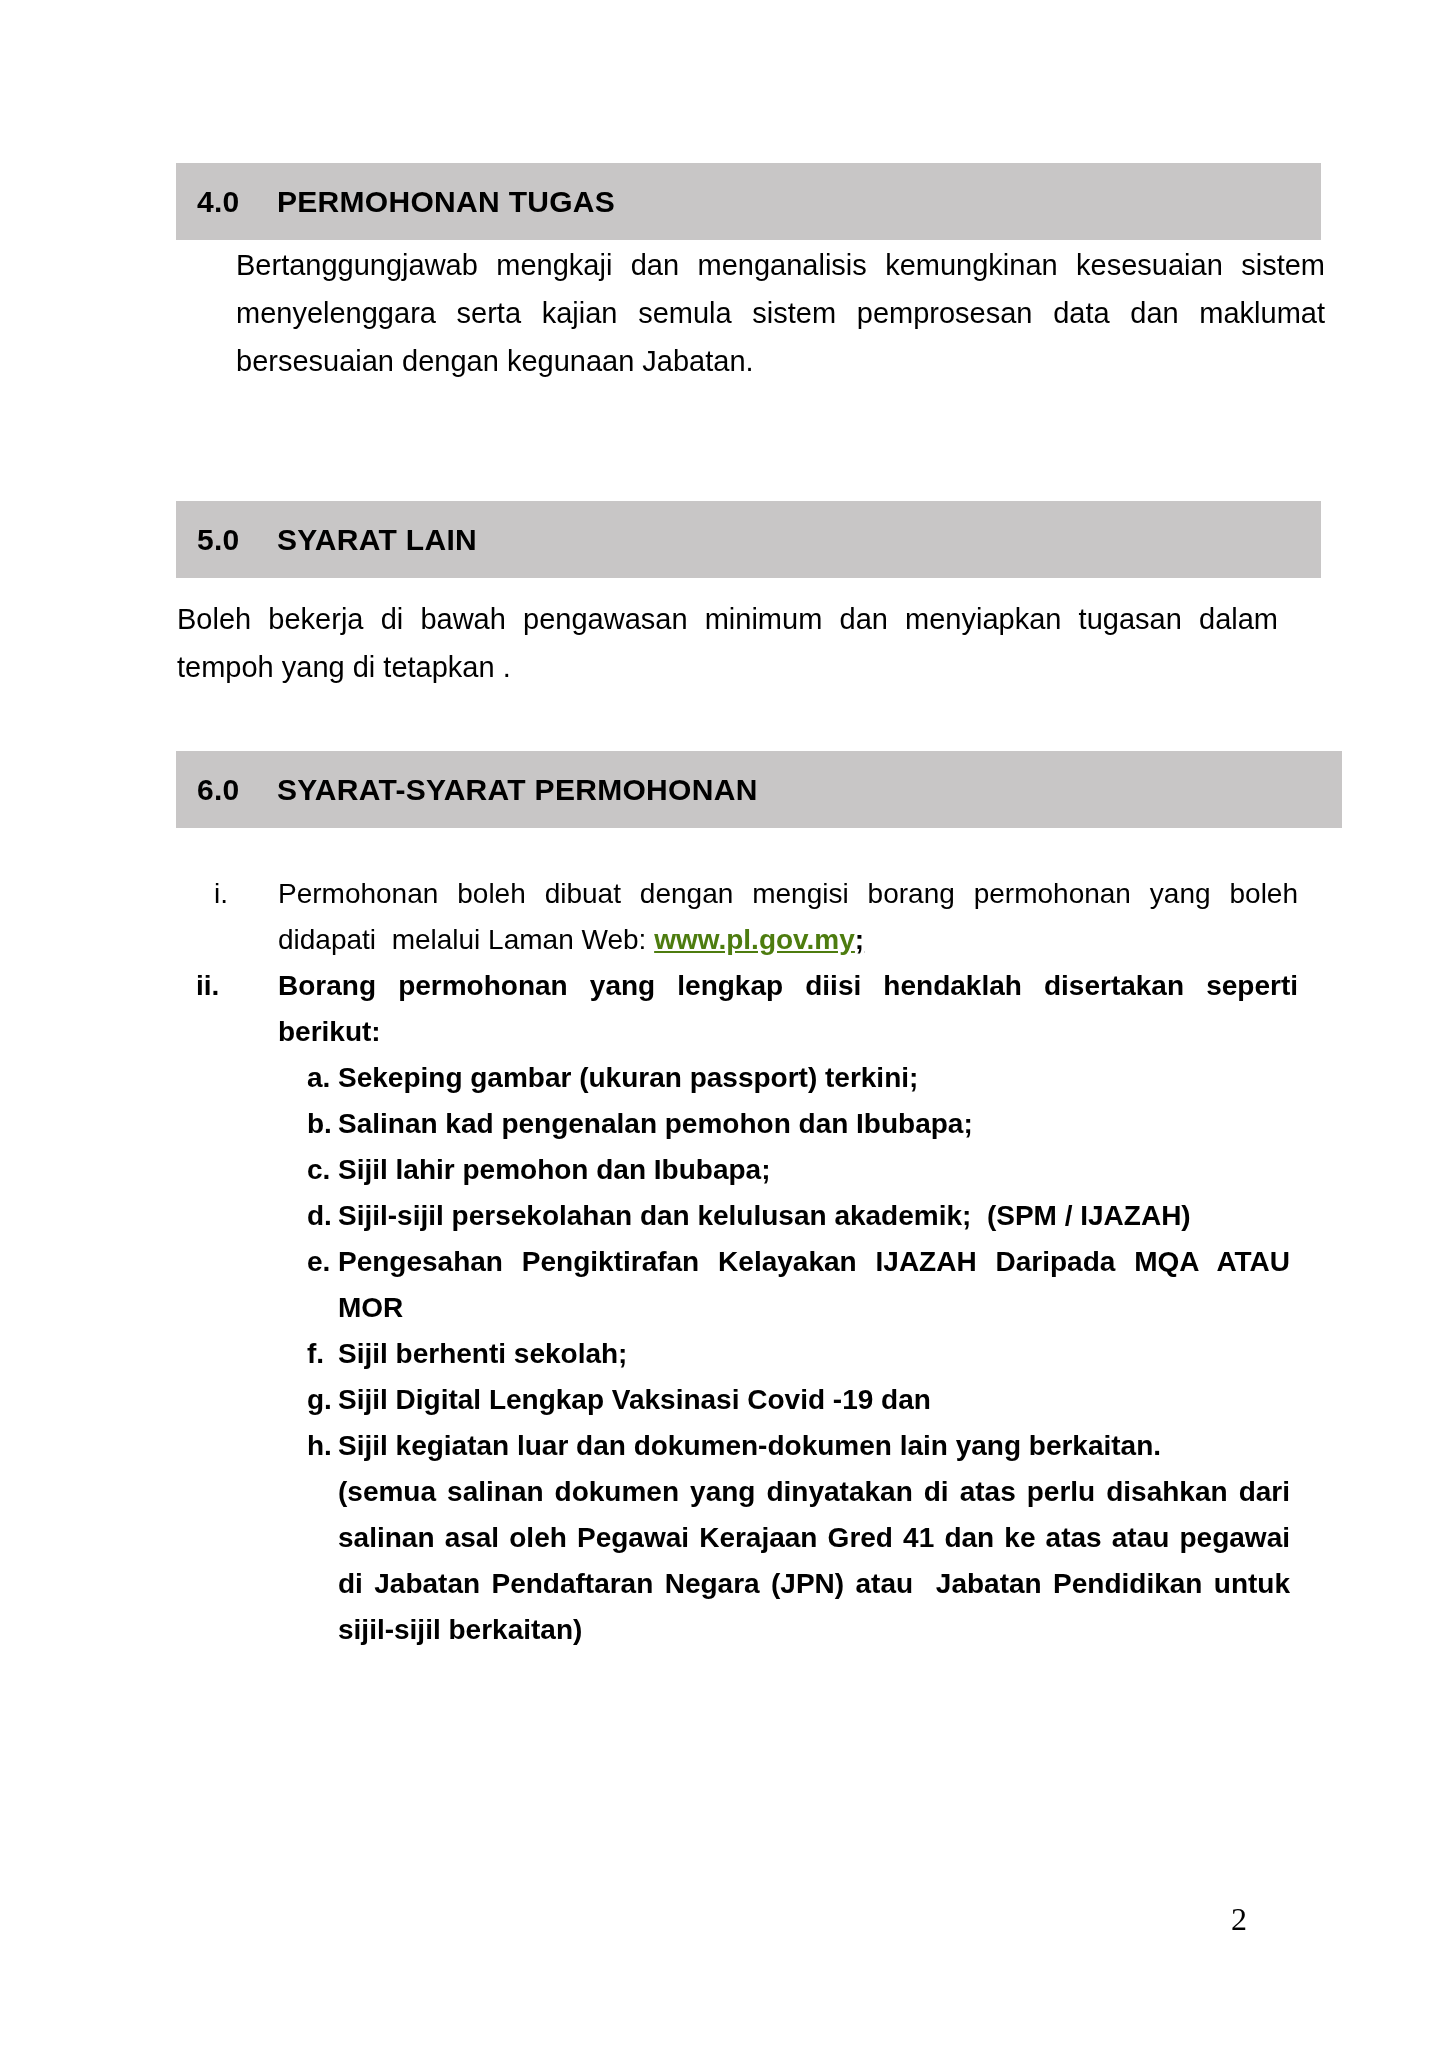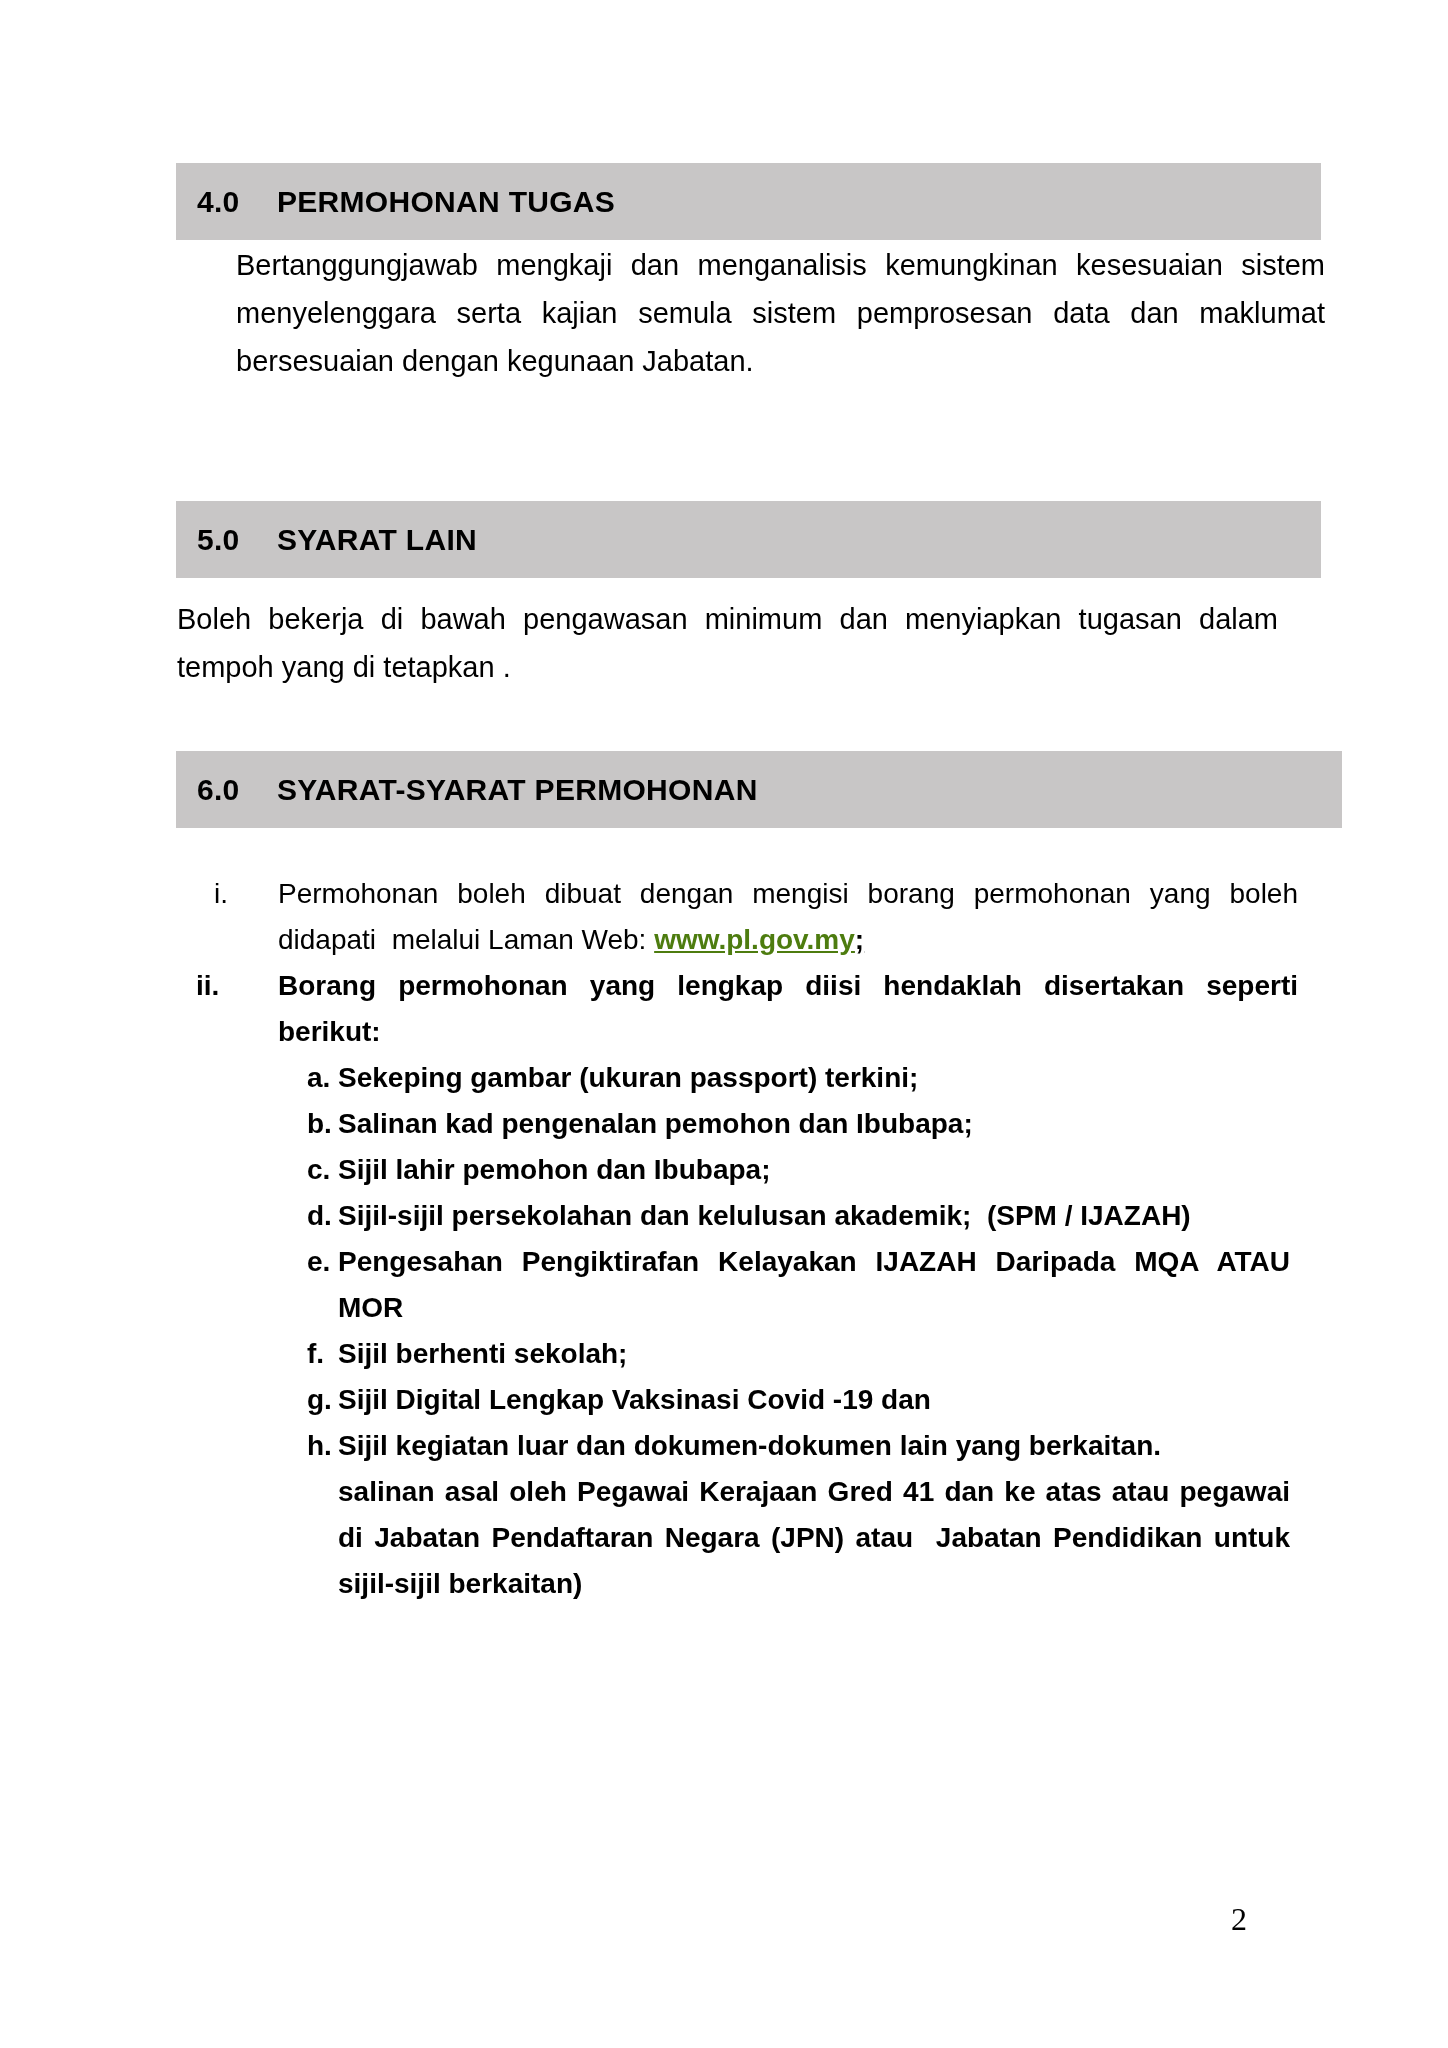--- a/index.html
+++ b/index.html
@@ -129,20 +129,21 @@
       <span class="marker">g.</span>
       <div class="lline">Sijil Digital Lengkap Vaksinasi Covid -19 dan</div>
     </div>
 
     <div class="li sub">
       <span class="marker">h.</span>
       <div class="lline">Sijil kegiatan luar dan dokumen-dokumen lain yang berkaitan.</div>
     </div>
 
     <div class="li note">
+      <div class="jline">(semua salinan dokumen yang dinyatakan di atas perlu disahkan dari</div>
       <div class="jline">salinan asal oleh Pegawai Kerajaan Gred 41 dan ke atas atau pegawai</div>
       <div class="jline">di Jabatan Pendaftaran Negara (JPN) atau  Jabatan Pendidikan untuk</div>
       <div class="lline">sijil-sijil berkaitan)</div>
     </div>
 
   </div>
 
   <div class="pagenum">2</div>
 
 </div>

